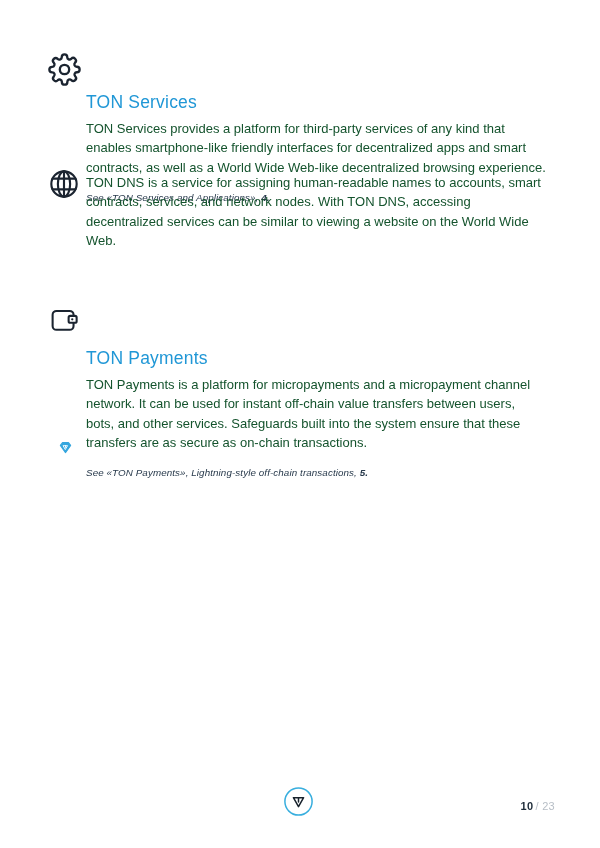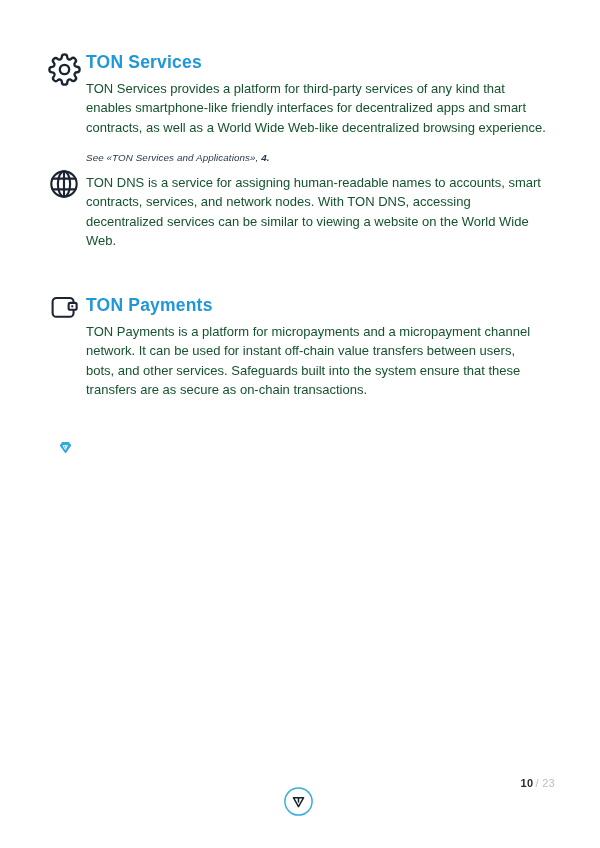--- a/index.html
+++ b/index.html
@@ -7,41 +7,42 @@
   body {
     position: relative;
     background: #ffffff;
     font-family: "Liberation Sans", sans-serif;
     color: #1f2d3a;
     overflow: hidden;
   }
   .section { position: absolute; left: 0; width: 600px; }
   #sec-services { top: 52px; }
   #sec-dns      { top: 173px; }
-  #sec-payments { top: 295px; }
+  #sec-payments { top: 308px; }
 
   .section .icon-wrap {
     position: absolute;
     left: 47px;
     width: 34px; height: 34px;
     display: flex; align-items: center; justify-content: center;
   }
   #sec-services .icon-wrap { top: 0px; }
   #sec-dns .icon-wrap      { top: -6px; }
   #sec-payments .icon-wrap { top: -5px; }
 
   .section .content { margin-left: 86px; margin-right: 54px; }
 
   .section h2 {
     font-size: 17.5px;
     line-height: 21px;
-    font-weight: 700;
+    font-weight: 400;
     letter-spacing: 0.2px;
     color: #2097d6;
     margin-bottom: 6px;
+    margin-top: 40px;
   }
   .body-text {
     font-size: 13px;
     line-height: 19.3px;
     color: #14532d;
   }
   .footnote {
     margin-top: 15px;
     font-size: 9.8px;
     font-style: italic;
@@ -66,21 +67,21 @@
     margin-left: 2px;
   }
 
   #footer-logo {
     position: absolute;
     left: 284px; top: 787px;
     width: 29px; height: 29px;
   }
   #page-number {
     position: absolute;
-    top: 777px;
+    top: 800px;
     right: 45px;
     font-size: 11px;
     letter-spacing: 0.3px;
   }
   #page-number .pn-current { color: #1f2d3a; font-weight: 700; }
   #page-number .pn-rest    { color: #b7bec6; font-weight: 400; margin-left: 2px; }
 
   .ic { stroke: #1b2430; stroke-width: 1.7; fill: none; stroke-linecap: round; stroke-linejoin: round; }
 </style>
 </head>
@@ -118,20 +119,21 @@
   <span class="icon-wrap">
     <svg width="31" height="31" viewBox="0 0 24 24" class="ic" style="stroke-width:1.6">
       <rect x="2.8" y="4.6" width="16.2" height="14.6" rx="3"></rect>
       <rect x="15.2" y="8.4" width="6.2" height="5.4" rx="1.3" fill="#ffffff"></rect>
       <circle cx="18" cy="11.1" r="0.9" fill="#1b2430" stroke="none"></circle>
     </svg>
   </span>
   <div class="content">
     <h2>TON Payments</h2>
     <p class="body-text">TON Payments is a platform for micropayments and a micropayment channel network. It can be used for instant off-chain value transfers between users, bots, and other services. Safeguards built into the system ensure that these transfers are as secure as on-chain transactions.</p>
+    <p class="footnote"><span>See «TON Payments», Lightning-style off-chain transactions, </span><b>5.</b></p>
   </div>
 </section>
 
 <p id="closing"><svg class="ton-diamond" viewBox="0 0 24 24">
       <polygon points="6.5,3 17.5,3 21.5,8.2 12,21.5 2.5,8.2" fill="#35a6de" stroke="#35a6de" stroke-width="2" stroke-linejoin="round"></polygon>
       <path d="M8.2 8.6 H15.8 L12 15.2 Z M12 8.6 v3.2" fill="none" stroke="#ffffff" stroke-width="1.7" stroke-linejoin="round" stroke-linecap="round"></path>
     </svg></p>
 
 <svg id="footer-logo" viewBox="0 0 29 29">
   <circle cx="14.5" cy="14.5" r="13.6" fill="#ffffff" stroke="#38aede" stroke-width="1.5"></circle>

